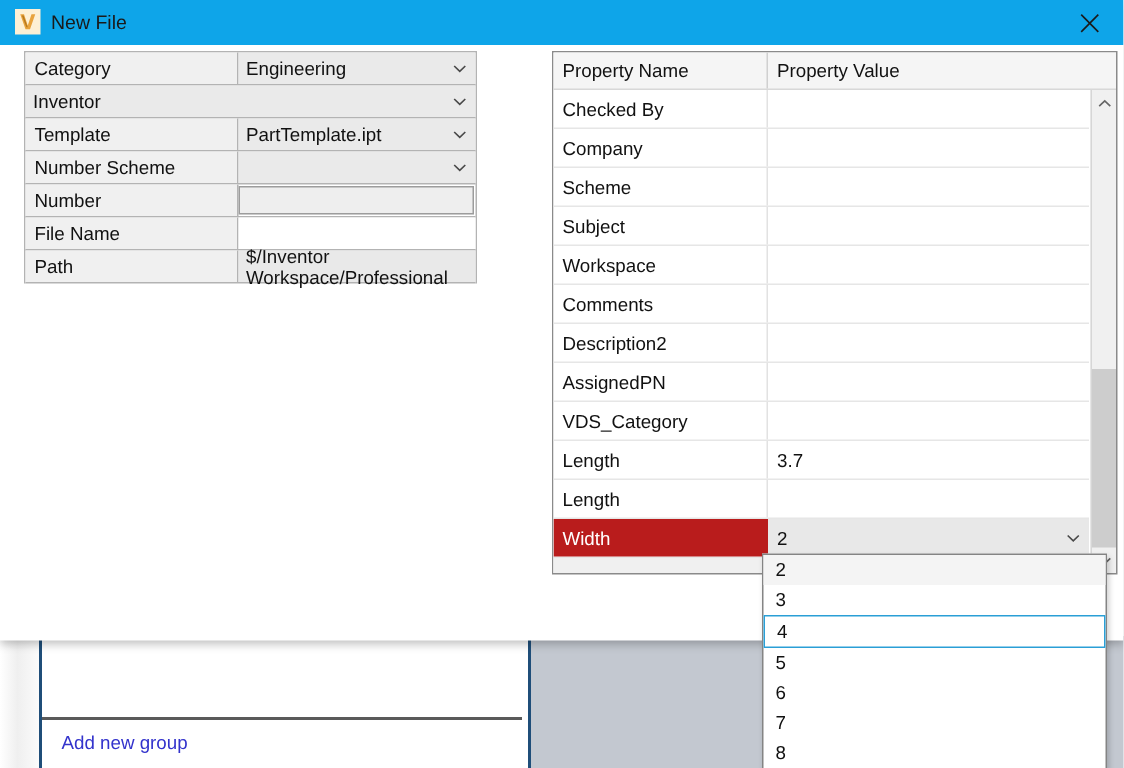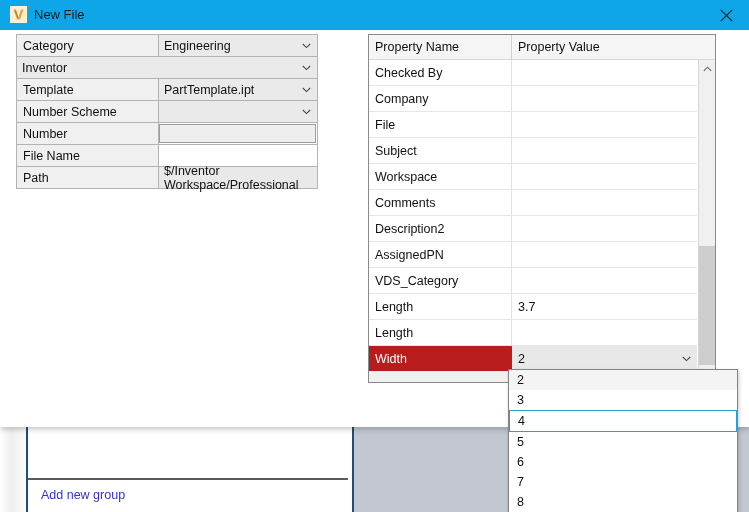--- a/index.html
+++ b/index.html
@@ -161,21 +161,21 @@
     top: 50%;
     transform: translateY(-50%);
     width: 9px; height: 6px;
   }
   .caret svg { display: block; }
 
   
   .grid {
     position: absolute;
     left: 368px; top: 34px;
-    width: 348px;
+    width: 377px;
     height: 349px;
     border: 1px solid #8a8a8a;
     box-sizing: border-box;
     background: #ffffff;
   }
   .grid-header {
     display: flex;
     height: 25px;
     background: #f5f5f5;
     border-bottom: 1px solid #d8d8d8;
@@ -414,21 +414,21 @@
 
         <div class="grid-row">
           <div class="gr-name">Checked By</div>
           <div class="gr-value"></div>
         </div>
         <div class="grid-row">
           <div class="gr-name">Company</div>
           <div class="gr-value"></div>
         </div>
         <div class="grid-row">
-          <div class="gr-name">File</div>
+          <div class="gr-name">Scheme</div>
           <div class="gr-value"></div>
         </div>
         <div class="grid-row">
           <div class="gr-name">Subject</div>
           <div class="gr-value"></div>
         </div>
         <div class="grid-row">
           <div class="gr-name">Workspace</div>
           <div class="gr-value"></div>
         </div>

